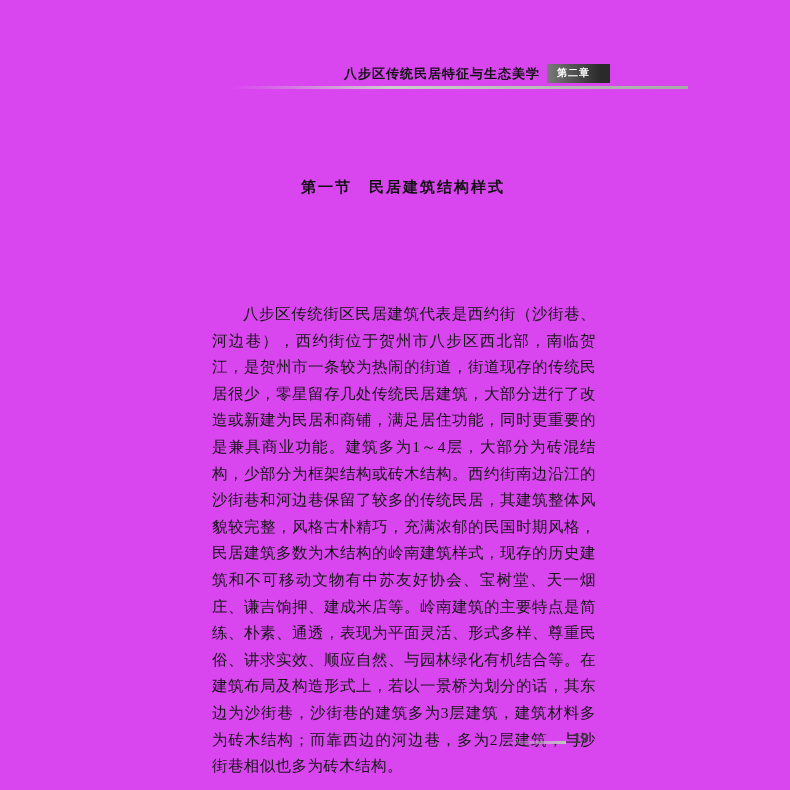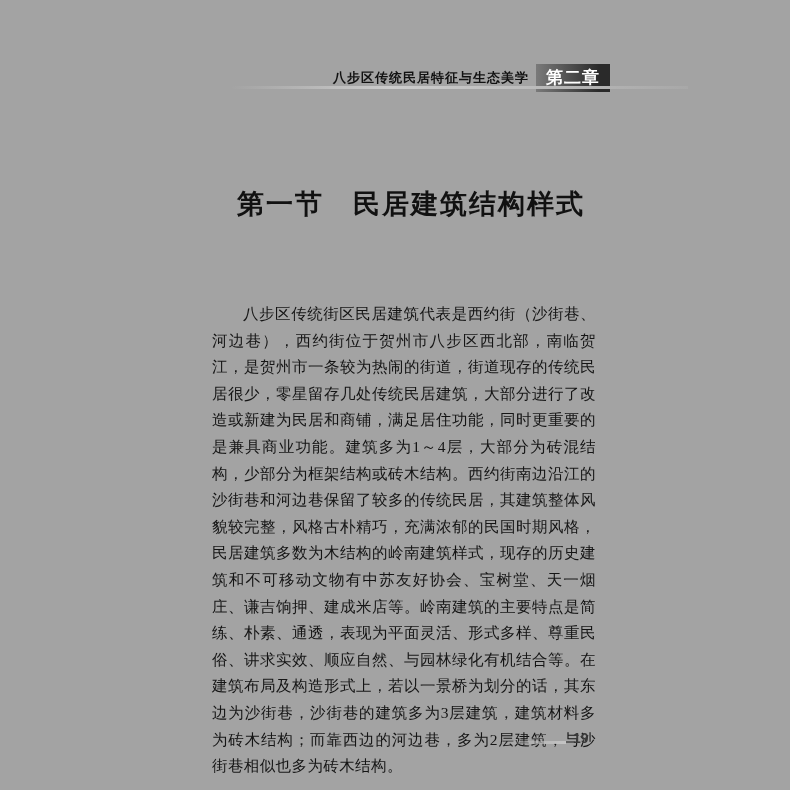--- a/index.html
+++ b/index.html
@@ -4,21 +4,21 @@
 <style>
   html, body {
     margin: 0;
     padding: 0;
     background: #ffffff;
   }
   .page {
     position: relative;
     width: 790px;
     height: 790px;
-    background: #a3a3a3;
+    background: #d946ef;
     font-family: "Liberation Serif", "DejaVu Serif", serif;
     color: #1a1a1a;
     overflow: hidden;
   }
   .header {
     position: absolute;
     top: 64px;
     right: 180px;
     display: flex;
     align-items: center;
@@ -27,44 +27,44 @@
   }
   .running-title {
     font-size: 13px;
     font-weight: bold;
     color: #111111;
     letter-spacing: 1px;
     font-family: "Liberation Sans", "DejaVu Sans", sans-serif;
   }
   .chapter-badge {
     display: inline-block;
-    font-size: 17px;
+    font-size: 10px;
     font-weight: bold;
     color: #ffffff;
     background: linear-gradient(90deg, #7a7a7a 0%, #2a2a2a 85%);
-    padding: 2px 10px 3px 10px;
+    padding: 2px 20px 3px 10px;
     letter-spacing: 1px;
     font-family: "Liberation Sans", "DejaVu Sans", sans-serif;
   }
   .header-rule {
     position: absolute;
     top: 86px;
     left: 231px;
     width: 457px;
     height: 3px;
     background: linear-gradient(90deg, rgba(190,190,190,0) 0%, #cccccc 35%, #a8a8a8 100%);
   }
   .section-title {
     position: absolute;
     top: 170px;
     left: 105px;
     width: 580px;
-    margin: 16px;
+    margin: 8px;
     text-align: center;
-    font-size: 27px;
+    font-size: 15px;
     font-weight: bold;
     letter-spacing: 2px;
     color: #111111;
   }
   .subsection-title {
     position: absolute;
     top: 247px;
     left: 228px;
     margin: 0;
     font-size: 17px;

